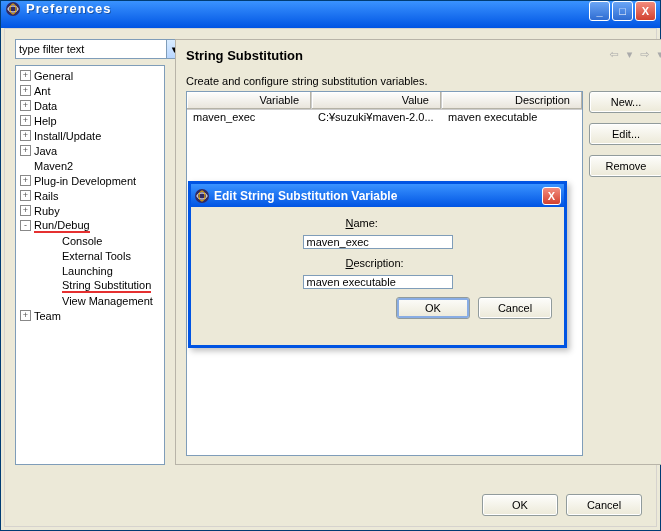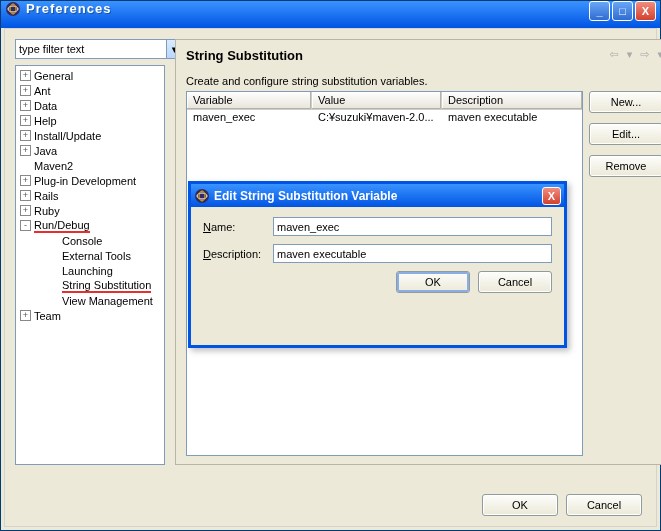--- a/index.html
+++ b/index.html
@@ -25,36 +25,36 @@
   .tree-row .sp { width:14px; display:inline-block; }
   .tree-row.indent1 { padding-left:18px;align-items:center; }
   .red-under { border-bottom: 2px solid #e53030; padding-bottom:0px; }
   .rightcol { flex:1; border:1px solid #b8b4a8; background:#ece9d8; padding:8px 10px; position:relative; display:flex; flex-direction:column;}
   .heading { font-weight:bold; font-size:13px; color:#000; }
   .nav-arrows { position:absolute; right:10px; top:8px; display:flex; gap:8px; color:#aaa; }
   .desc { margin-top:12px; color:#000; }
   .tablewrap { display:flex; margin-top:4px; gap:6px; flex:1;}
   .tbl { flex:1; border:1px solid #7f9db9; background:#fff; position:relative; overflow:hidden;}
   .thead { display:flex; background:#ece9d8; border-bottom:1px solid #ccc; }
-  .thead .th { border-right:1px solid #ccc; padding:2px 6px; background:linear-gradient(#fefefe,#e8e4da); height:17px; box-shadow: inset -1px -1px 0 #b5b2a6, inset 1px 1px 0 #fff;}
+  .thead .th { border-right:1px solid #ccc; padding:2px 12px; background:linear-gradient(#fefefe,#e8e4da); height:17px; box-shadow: inset -1px -1px 0 #b5b2a6, inset 1px 1px 0 #fff; text-align: right;}
   .trow { display:flex; border-bottom:0px solid #eee; height:16px; }
   .trow .td { padding:1px 6px; overflow:hidden; white-space:nowrap; }
   .c1{width:125px;} .c2{width:130px;} .c3{width:140px; border-right:none !important;}
   .btncol { width:74px; display:flex; flex-direction:column; gap:10px; }
   .xpbtn { height:22px; background:linear-gradient(#fdfdfb,#ece9d8); border:1px solid #919b9c; border-radius:3px; box-shadow:inset 0 0 0 1px #fff; cursor:pointer; padding:0 6px; text-align:center; }
   .footer { position:absolute; bottom:10px; right:14px; display:flex; gap:8px; }
   .footer .xpbtn { width:76px; }
 
   .dialog { position:absolute; left:183px; top:152px; width:379px; height:167px; border:3px solid #0054e3; background:#ece9d8; box-shadow: 3px 3px 6px rgba(0,0,0,.25);}
   .dialog .dtitle { height:23px; background:linear-gradient(to bottom,#3a93ff,#0054e3); color:#fff; display:flex; align-items:center; padding:0 3px;}
   .dialog .dtitle .di { width:16px;height:16px; margin-right:4px; }
   .dialog .dtitle .dt { flex:1; font-weight:bold; font-size:12px; }
   .dialog .dtitle .dclose { width:19px; height:18px; background:linear-gradient(#f28c7e,#d2412f); border:1px solid #fff; border-radius:3px; color:#fff; display:flex; align-items:center; justify-content:center; font-weight:bold; cursor:pointer;}
   .dialog .dbody { padding:10px 12px; }
-  .drow { display:flex; align-items:center; margin-bottom:8px; gap:6px;}
+  .drow { display:flex; align-items:center; margin-bottom:8px; gap:6px;flex-direction:column;}
   .dlabel { width:64px; }
   .dlabel u { text-decoration: underline; }
   .dinput { flex:1; height:19px; border:1px solid #7f9db9; background:#fff; padding:0 3px; outline:none; }
   .dbtns { display:flex; justify-content:flex-end; gap:8px; margin-top:6px; }
   .dbtns .xpbtn { width:74px; }
   .xpbtn.default { box-shadow: inset 0 0 0 2px #89ade4, inset 0 0 0 1px #fff; }
 
   .eclipse-icon-svg { width:16px; height:16px; }
 </style>
 </head>

